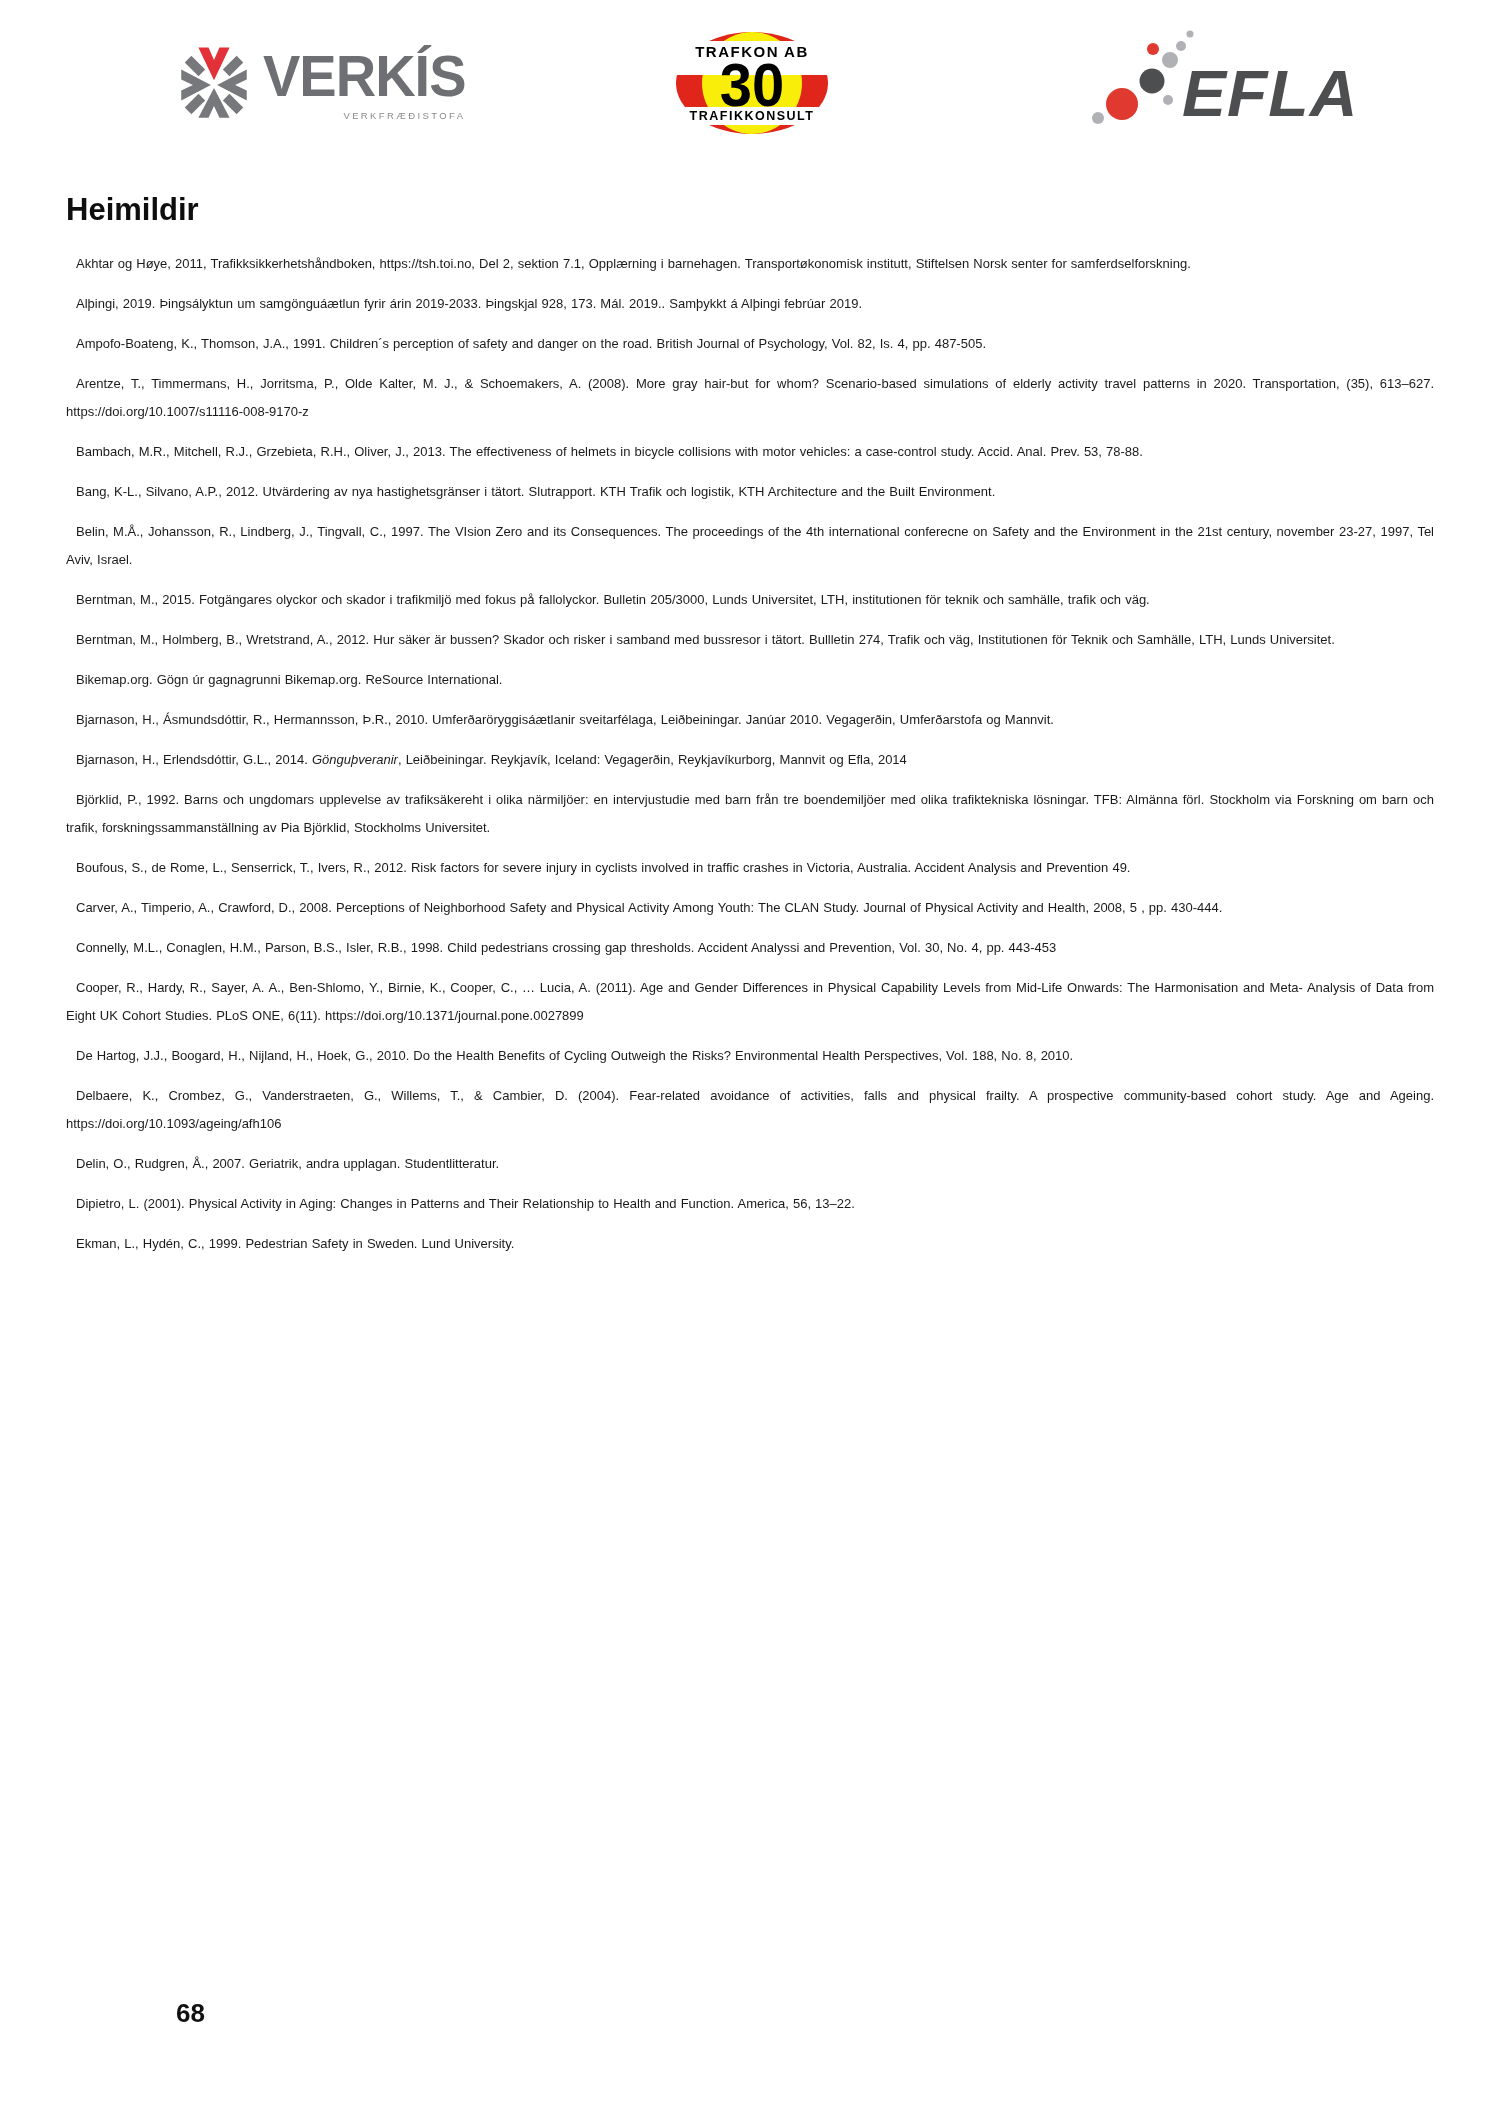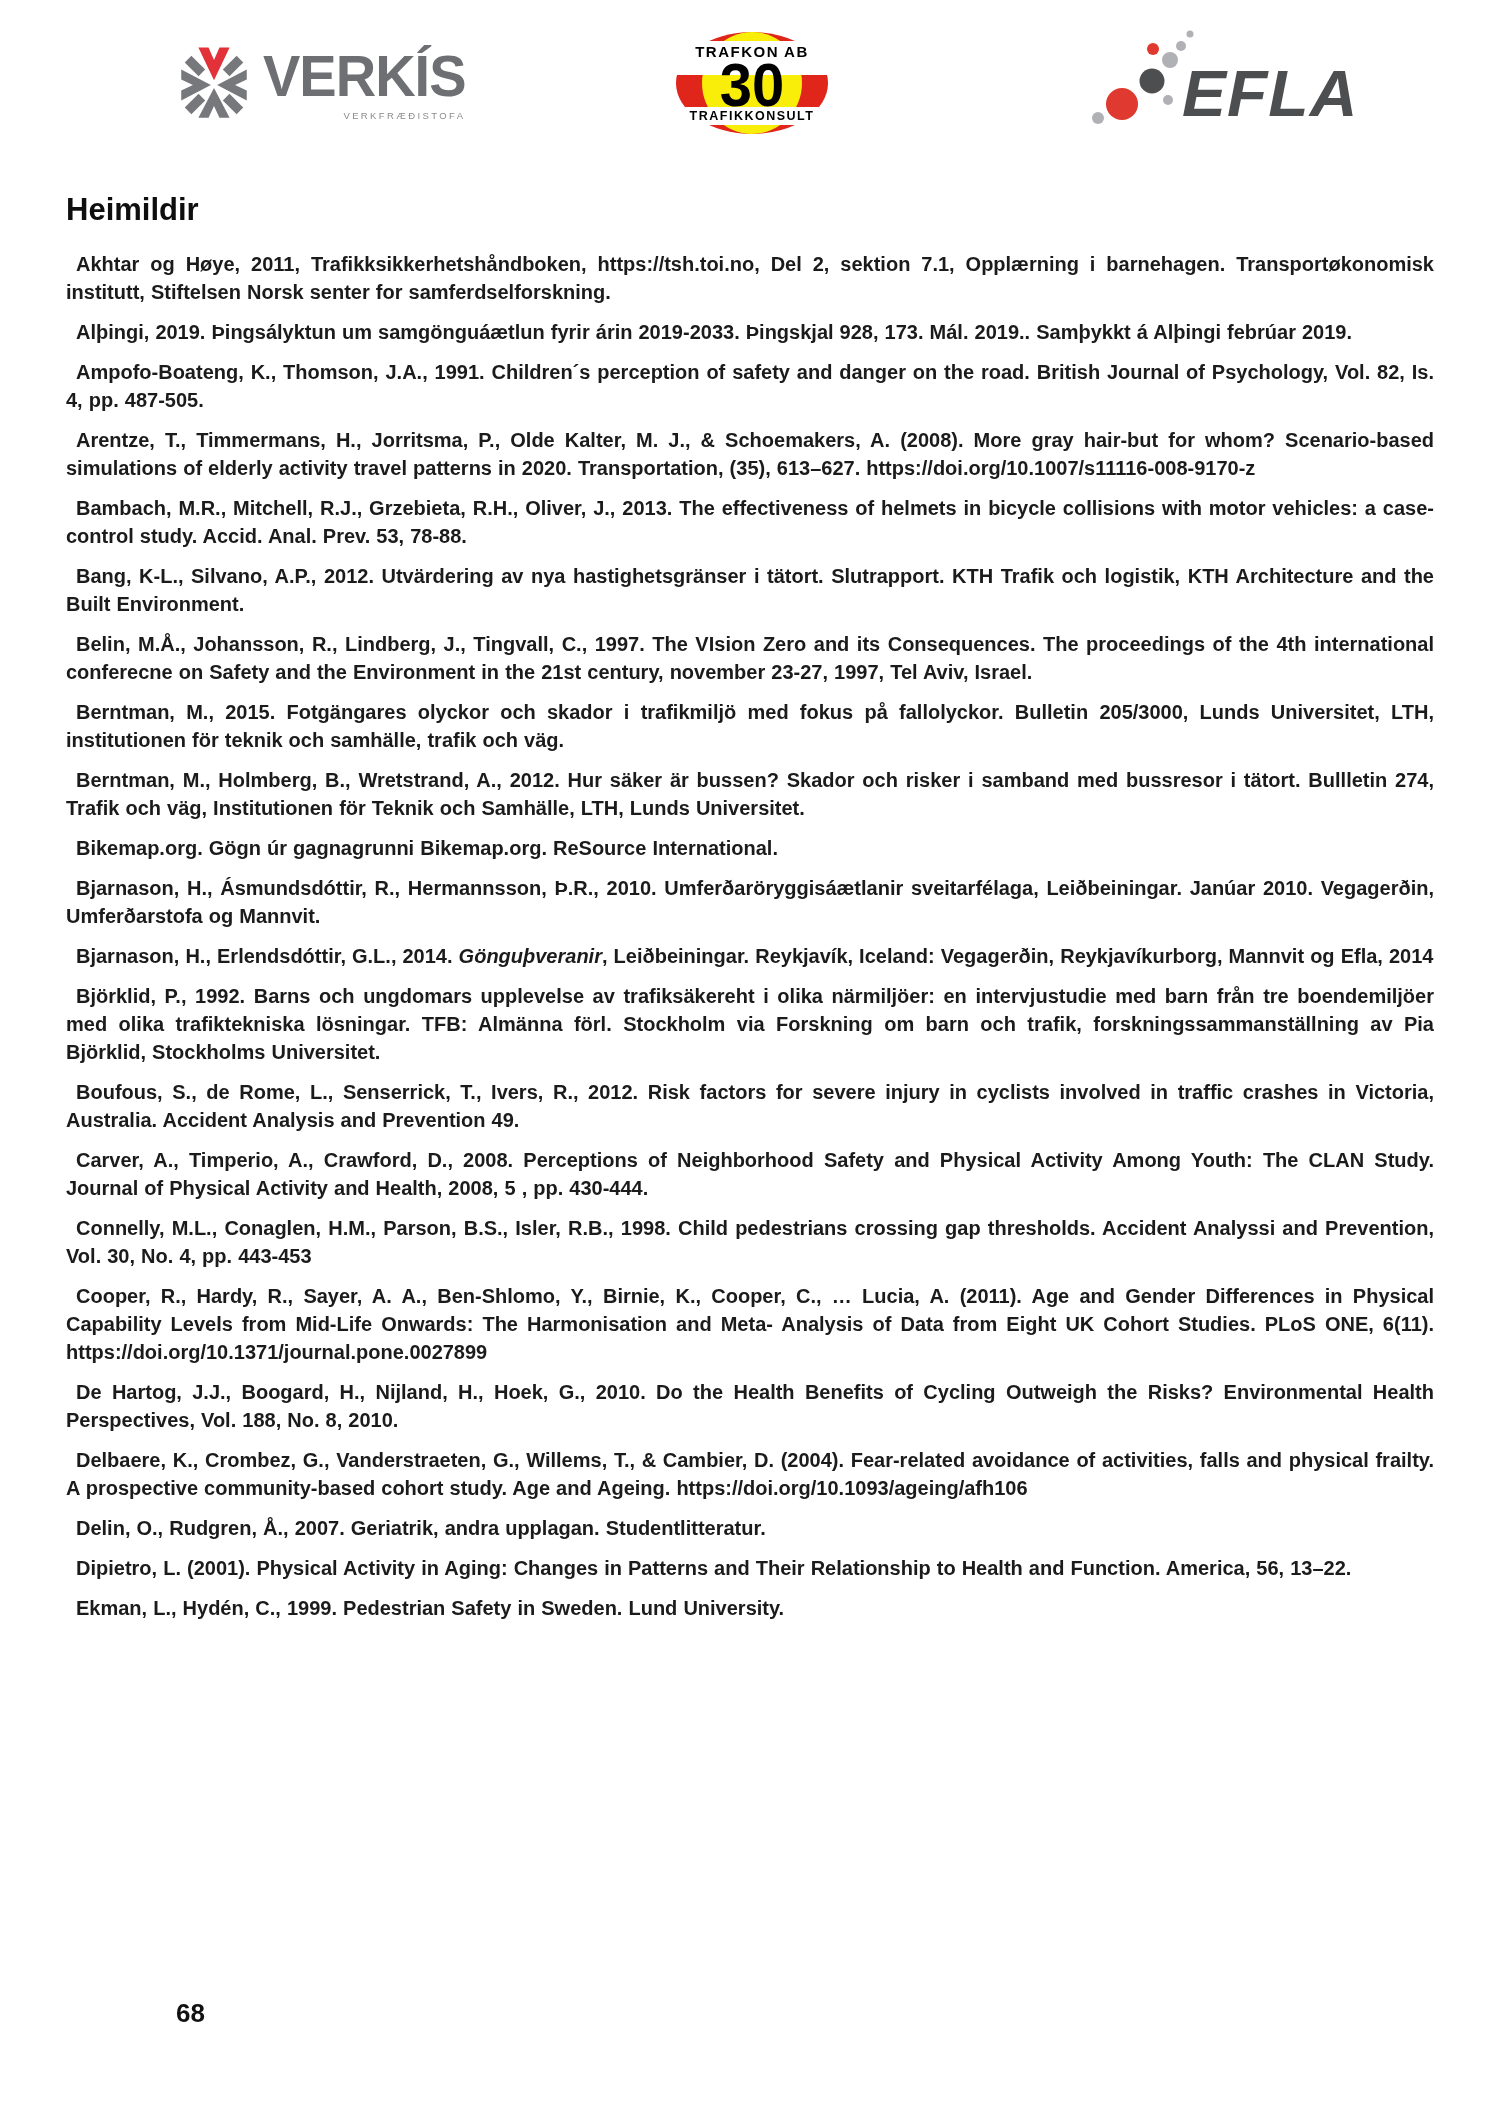--- a/index.html
+++ b/index.html
@@ -34,22 +34,22 @@
 
   .logo-efla{position:absolute;left:1078px;top:2px;display:flex;align-items:flex-end;font-style:italic;}
   .efla-dots{width:118px;height:100px;}
   .efla-name{font-size:66px;font-weight:bold;color:#4d4e50;letter-spacing:1px;
     line-height:70px;margin-left:-14px;margin-bottom:2px;transform:scaleY(0.98);}
 
   
   .content{padding:0 66px;}
   h1{font-size:31px;font-weight:bold;color:#0e0e0e;margin:16px 0 22px 0;}
   .ref{
-    font-size:20px;line-height:28px;text-align:justify;margin:0 0 12px 0;
-    text-indent:10px;color:#1b1b1b;word-spacing:0.5px;font-weight:bold;
+    font-size:13px;line-height:28px;text-align:justify;margin:0 0 12px 0;
+    text-indent:10px;color:#1b1b1b;word-spacing:0.5px;
   }
   .ref em{font-style:italic;}
 
   .pageno{position:absolute;left:176px;top:1998px;font-size:26px;font-weight:bold;color:#111;}
 </style>
 </head>
 <body>
 
 <div>
 

